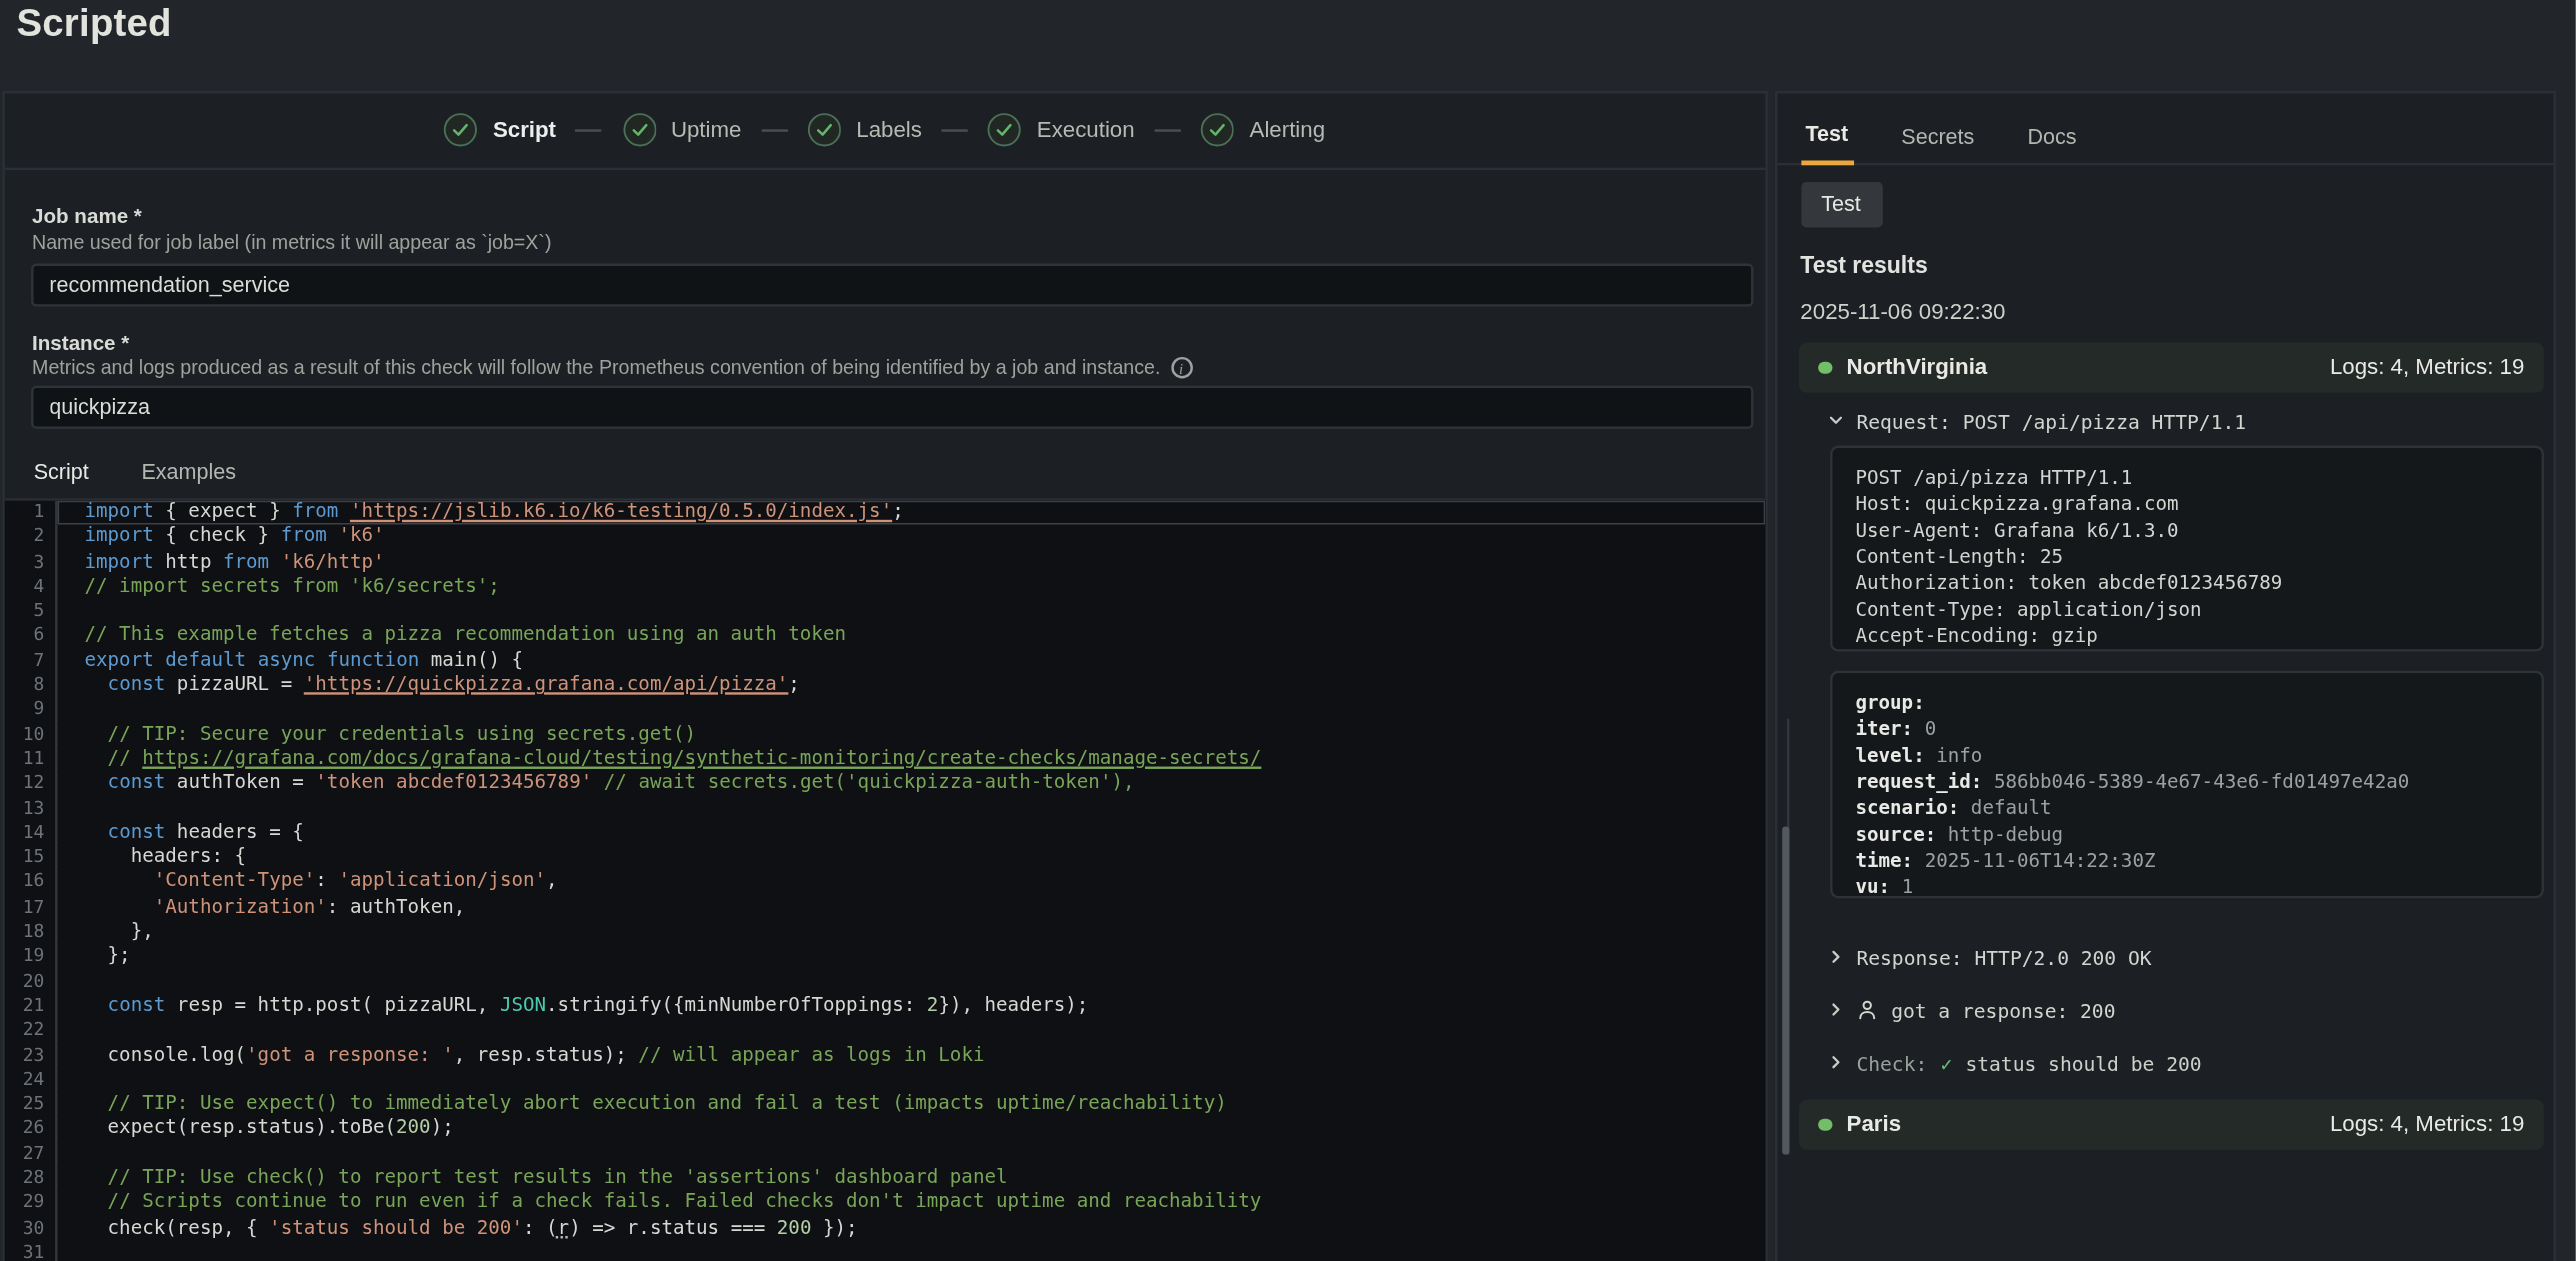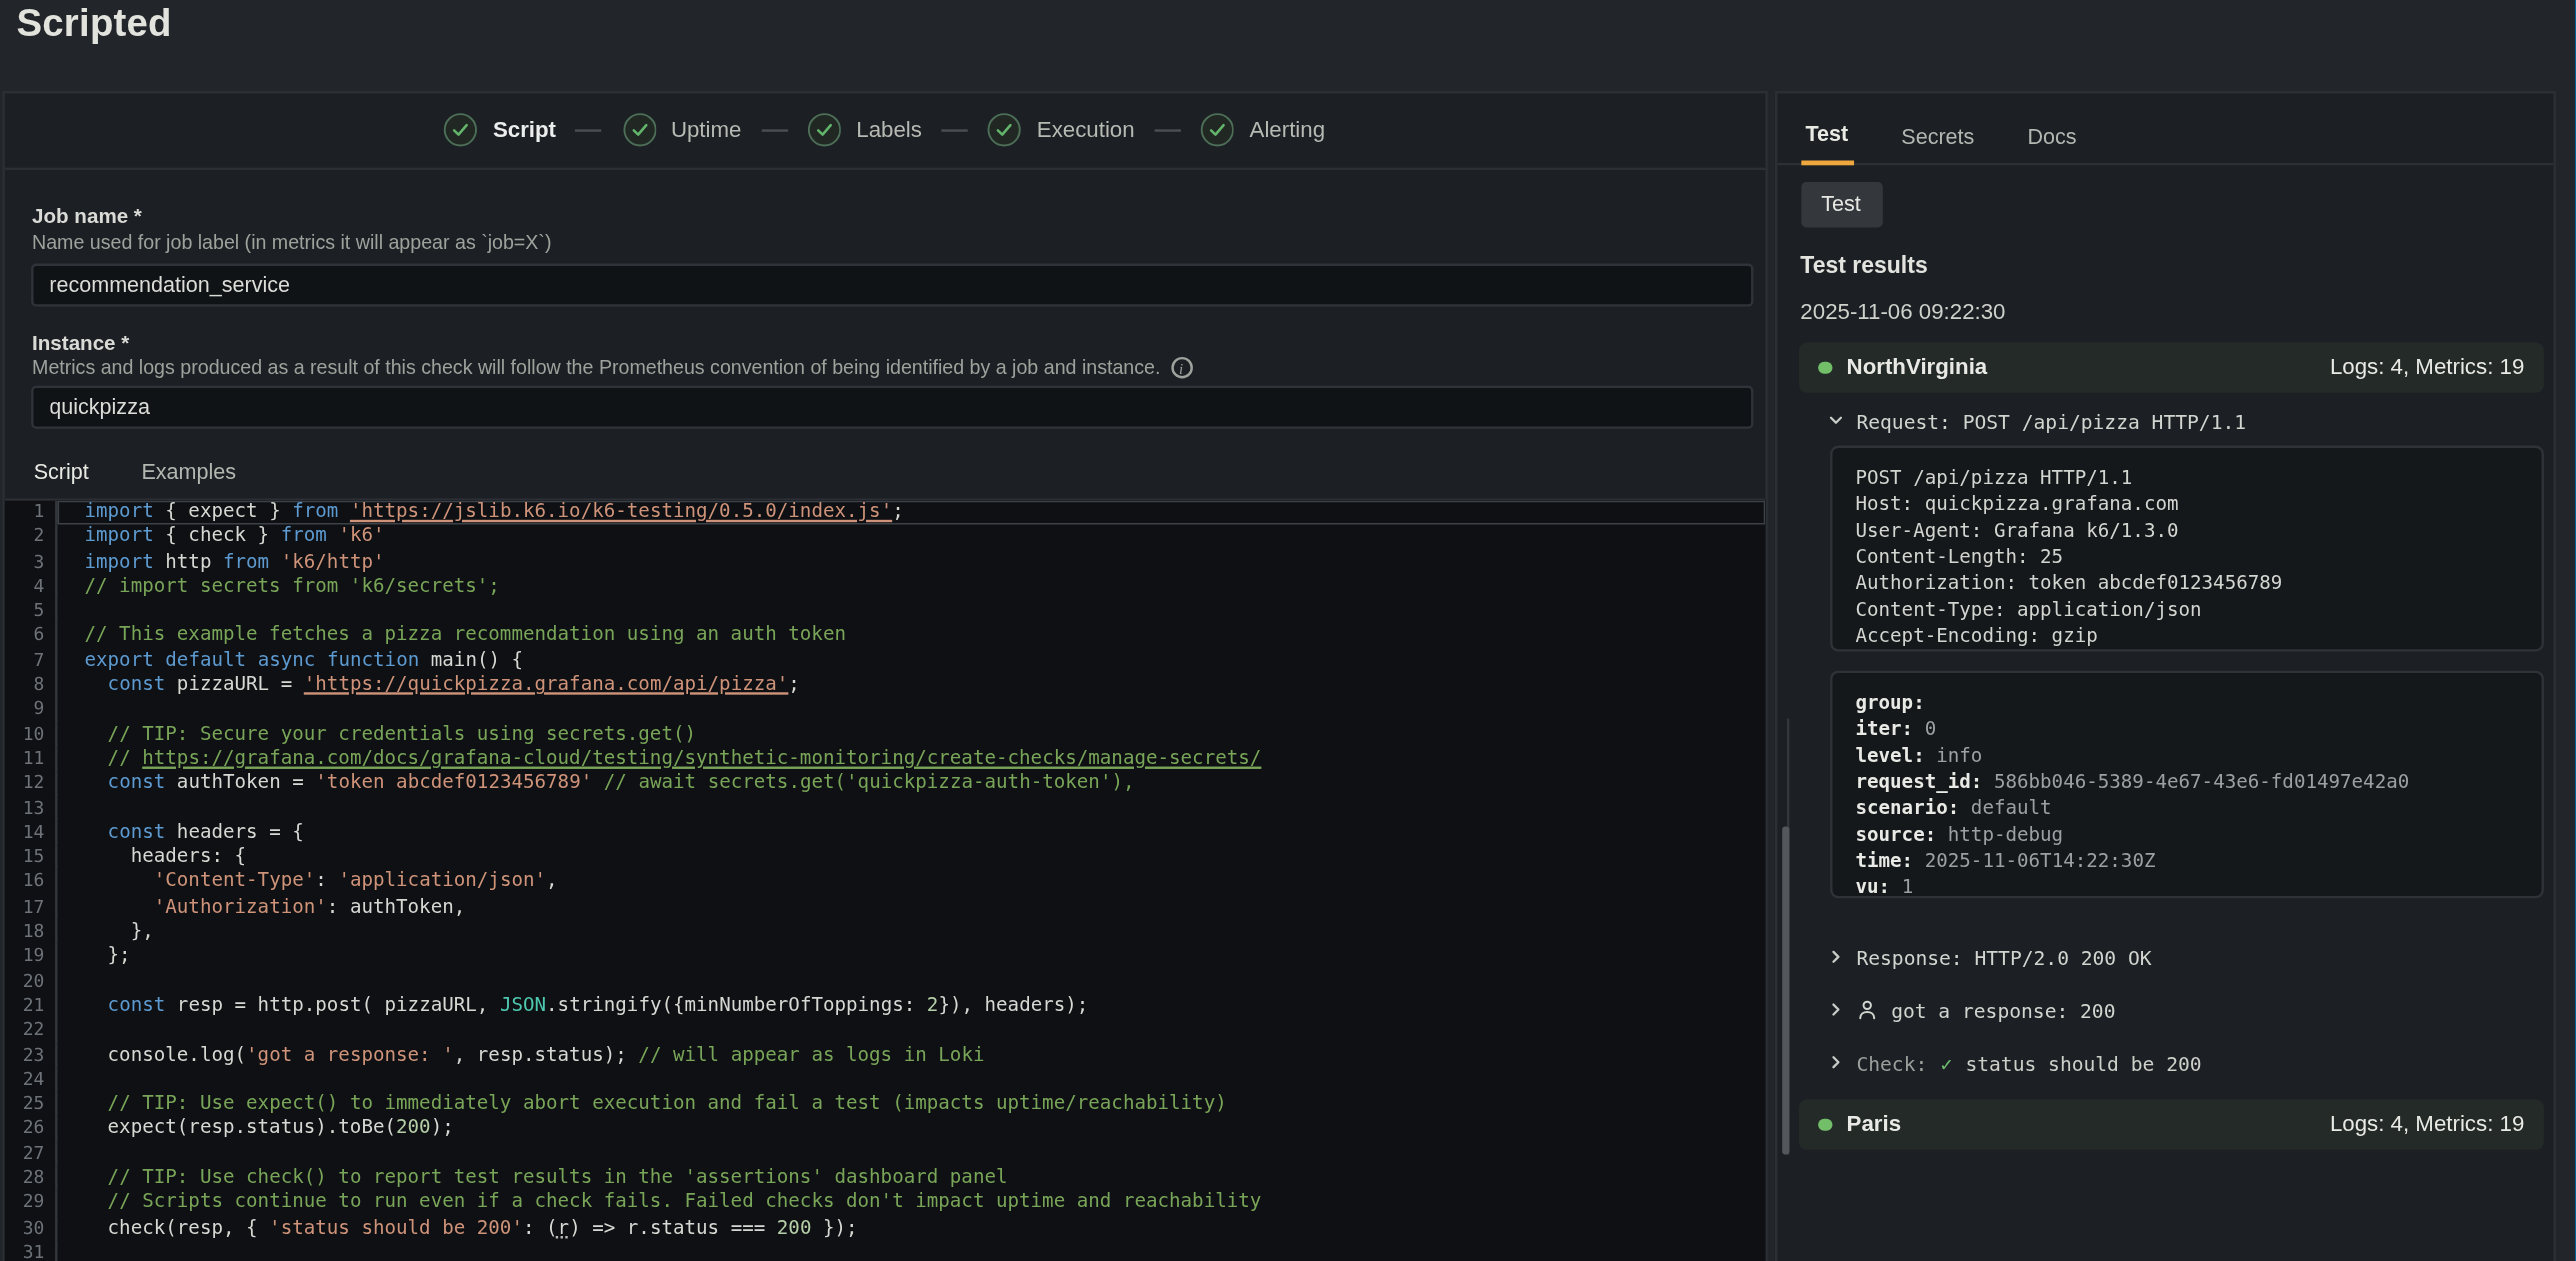--- a/index.html
+++ b/index.html
@@ -1,16 +1,16 @@
 <!DOCTYPE html>
 <html style="font-size:11px"><head>
 <meta charset="utf-8">
 <style>
   html,body{margin:0;padding:0;background:#22262b;}
-  .viewport{position:relative;width:2576px;height:1262px;overflow:hidden;background:#0369a1;}
+  .viewport{position:relative;width:2576px;height:1262px;overflow:hidden;background:#c2410c;}
   .stage{position:absolute;left:0;top:0;width:1075px;height:527px;
     transform:scale(2.395408);transform-origin:0 0;
     background:#22262b;font-family:"Liberation Sans",sans-serif;color:#d7d8d3;}
 
   
   .page-title{position:absolute;left:6.9px;top:1.4px;font-size:16px;font-weight:700;color:#e2e3dd;letter-spacing:0.1px;}
 
   
   .panel{position:absolute;top:38px;background:#1c2024;border:0.7px solid #2c3036;box-sizing:border-box;}
   .panel-left{left:0.7px;width:737px;height:494px;}

